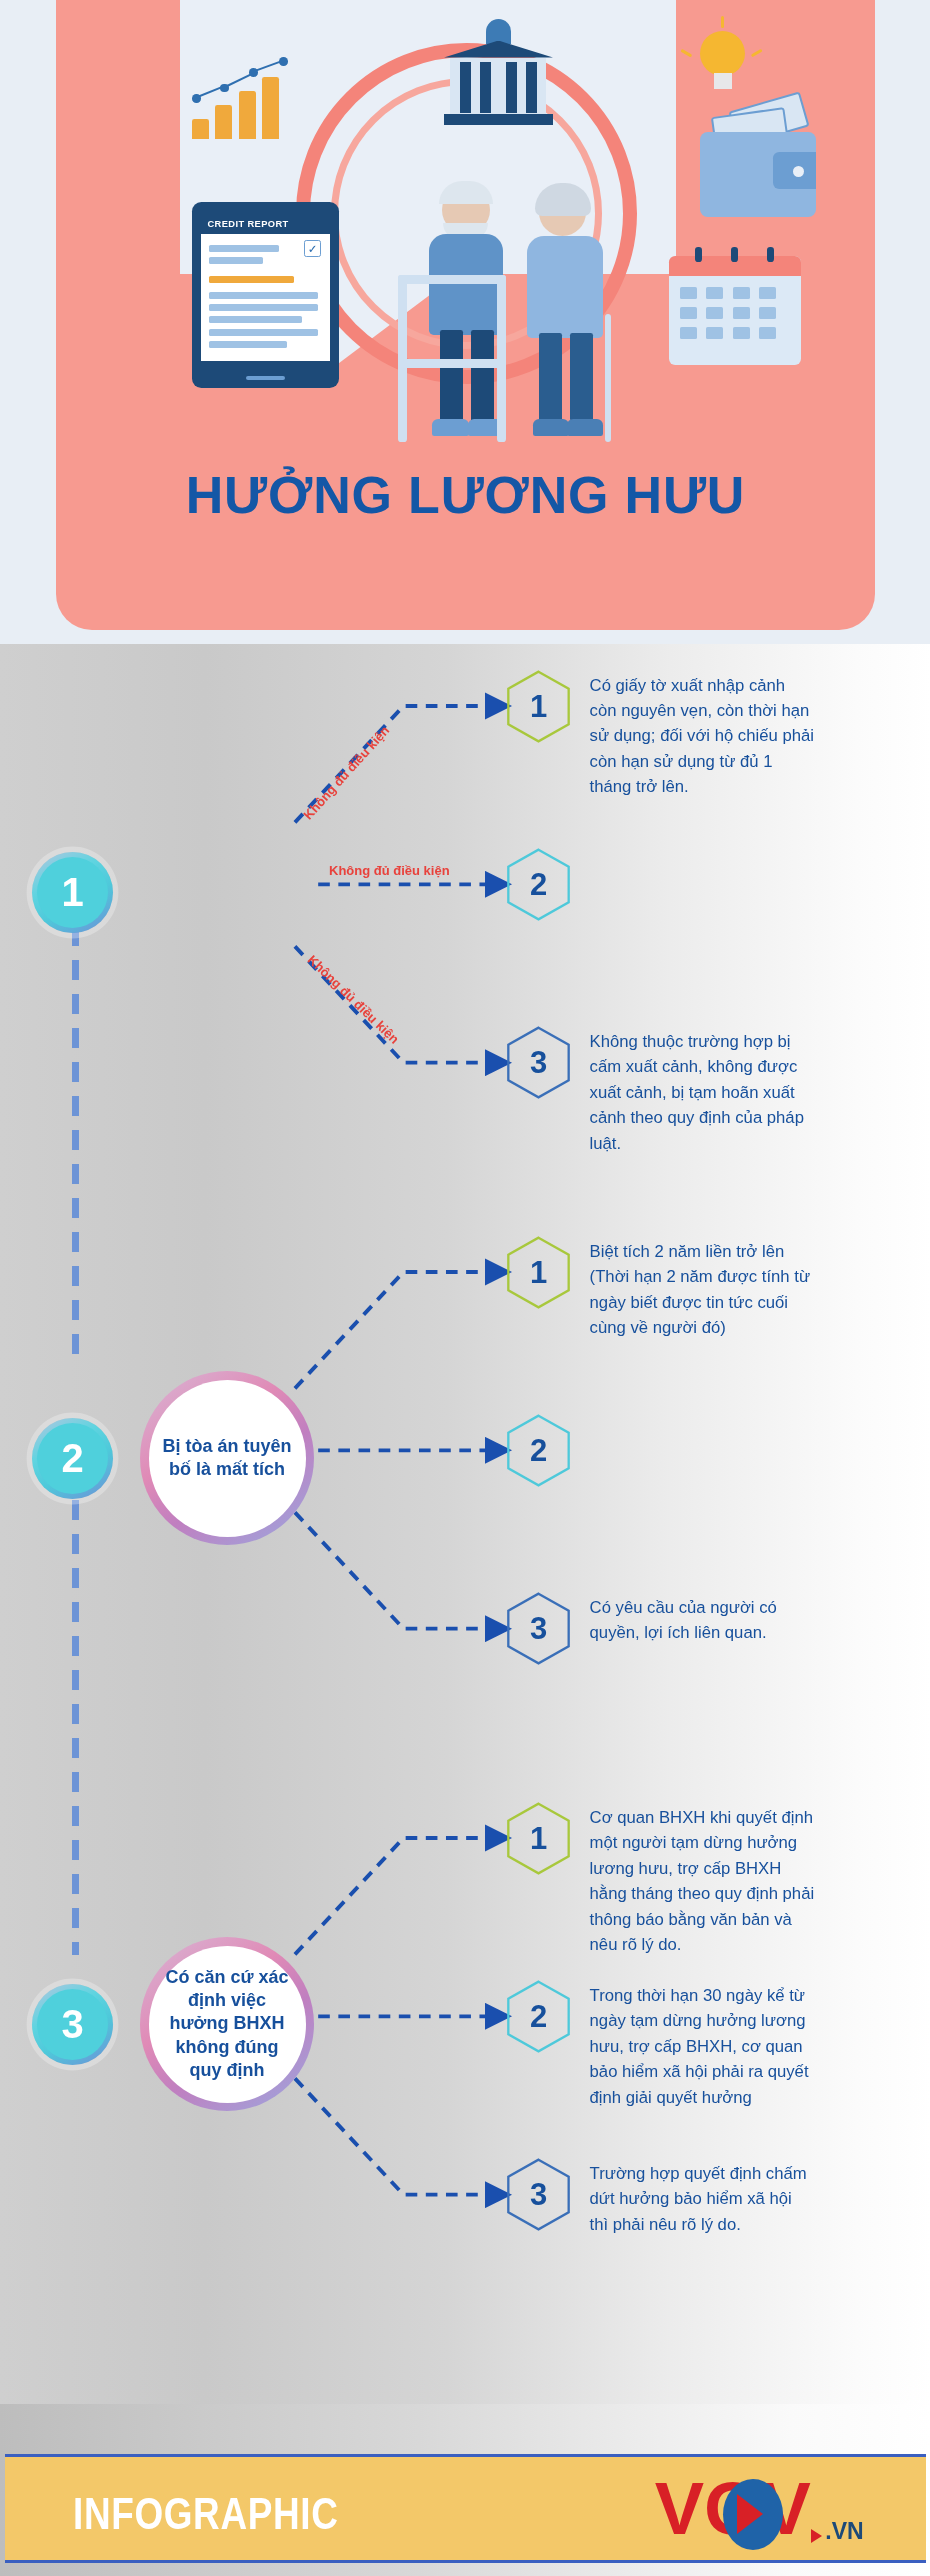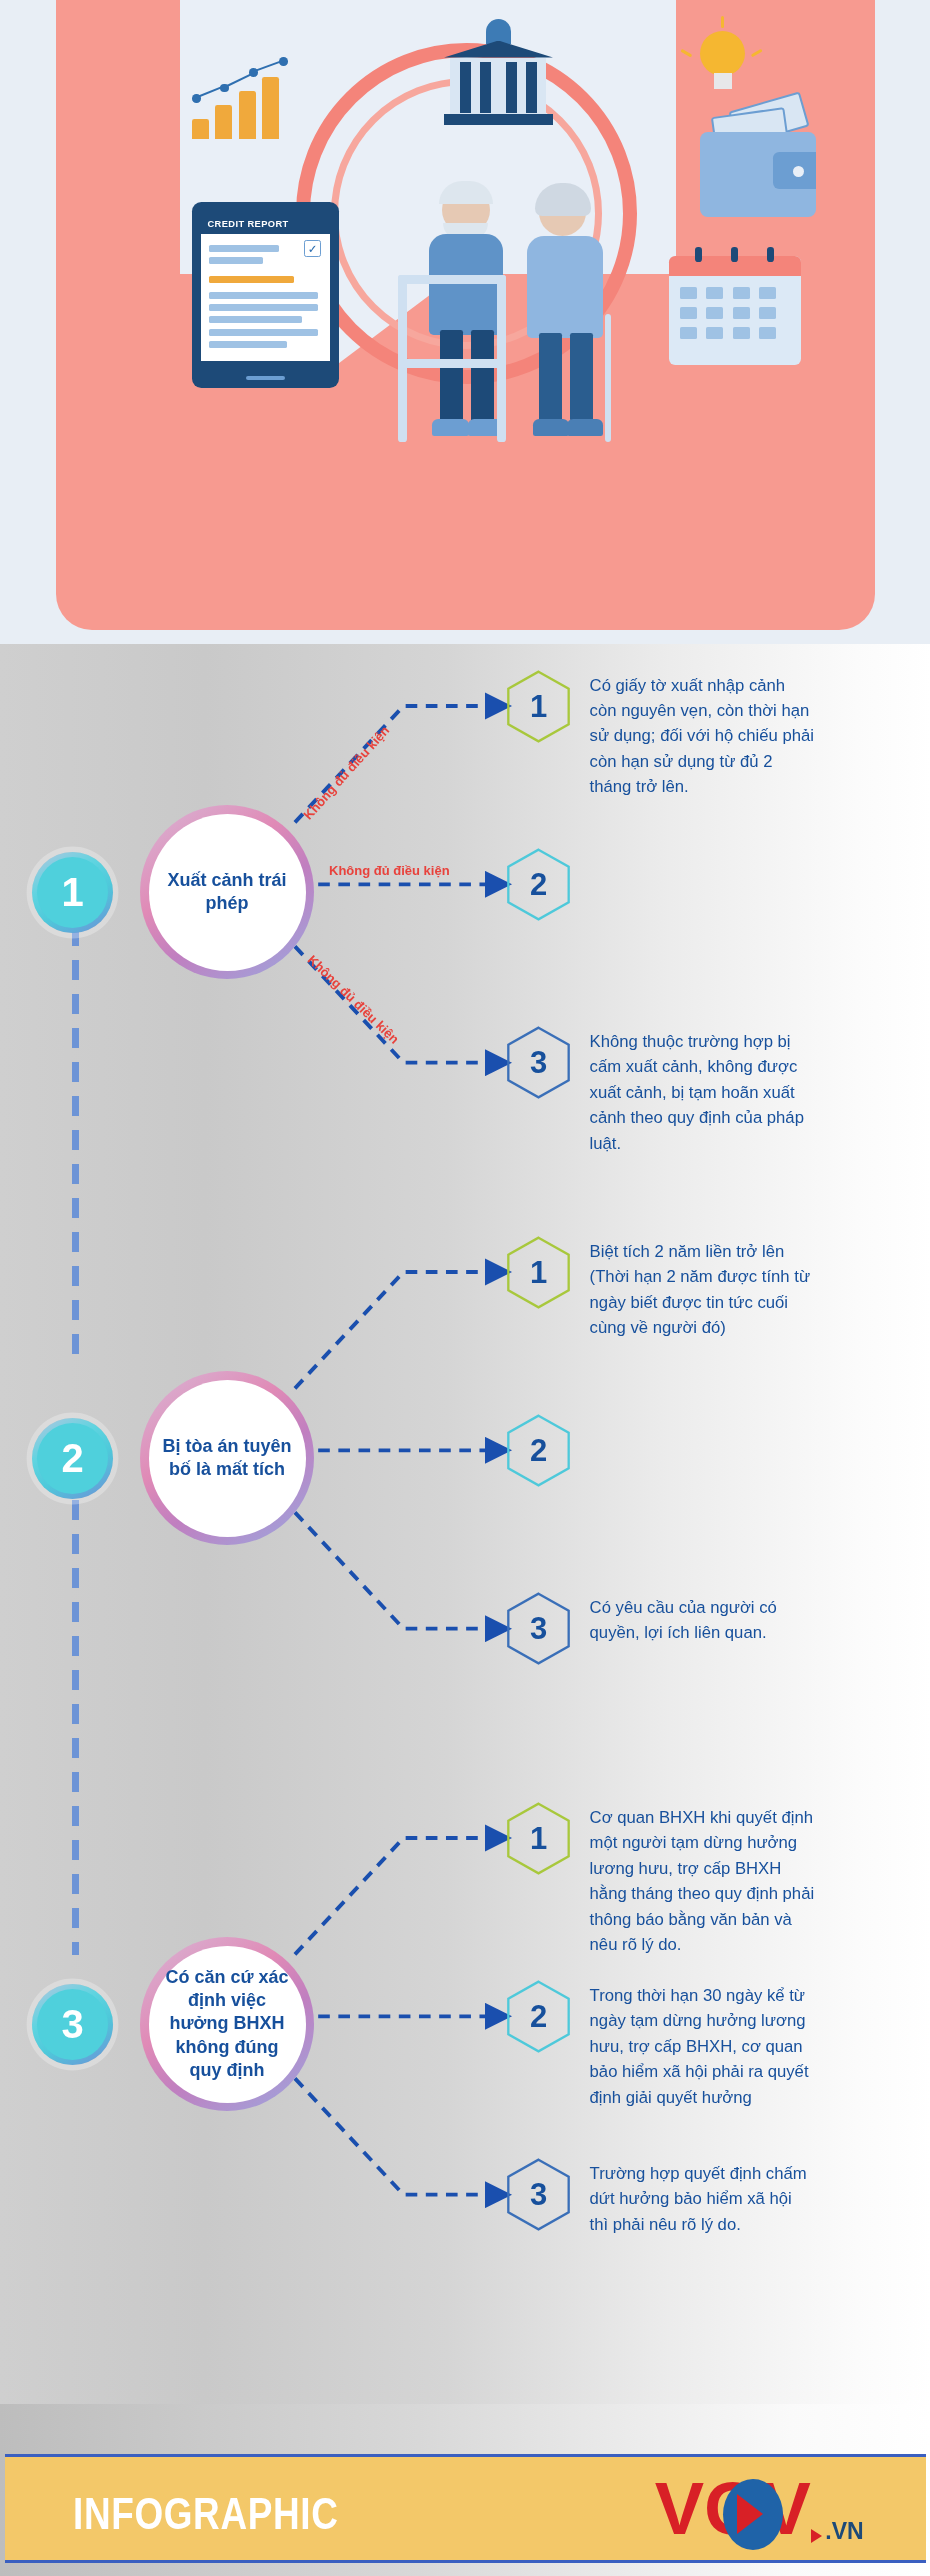--- a/index.html
+++ b/index.html
@@ -297,20 +297,21 @@
         <i style="left:0;top:0;width:8.5px;height:167px"></i>
         <i style="left:99px;top:0;width:8.5px;height:167px"></i>
         <i style="left:0;top:0;width:108px;height:9.3px"></i>
         <i style="left:0;top:84px;width:108px;height:8.5px"></i>
       </div>
       <div class="cane"></div>
     </div>
   </div>
 
   <div class="hero-title">
+    <div>HƯỞNG LƯƠNG HƯU</div>
   </div>
 </div>
 
 <div class="flow">
 
   <svg class="links" viewBox="0 0 1200 2270">
     <defs>
       <marker id="ar" markerWidth="7" markerHeight="7" refX="3" refY="3.5" orient="auto">
         <path d="M0,0 L7,3.5 L0,7 z" fill="#1a4fae"></path>
       </marker>
@@ -331,36 +332,33 @@
     </g>
   </svg>
 
   <div class="spine" style="top:248px;height:465px;"></div>
   <div class="spine" style="top:822px;height:489px;"></div>
 
   <div class="mainnode" style="left:32px;top:208px;">
     <div class="ring"></div>
     <div class="inner">1</div>
   </div>
-  <div class="labelcircle" style="left:140px;top:161px;">
-    <div class="face">Xuất cảnh trái phép</div>
-  </div>
 
   <div class="condition" style="left:306px;top:166px;transform:rotate(-48deg);">Không đủ điều kiện</div>
   <div class="condition" style="left:329px;top:219px;">Không đủ điều kiện</div>
   <div class="condition" style="left:310px;top:306px;transform:rotate(44deg);">Không đủ điều kiện</div>
 
   <div class="hexitem" style="left:506px;top:25.6px;">
     <div class="hex">
       <svg width="65" height="73" viewBox="0 0 84 94">
           <polygon points="42,2 81,24 81,70 42,92 3,70 3,24" fill="none" stroke="#a8c83c" stroke-width="3"></polygon>
         </svg>
       <span>1</span>
     </div>
-    <div class="hextext">Có giấy tờ xuất nhập cảnh còn nguyên vẹn, còn thời hạn sử dụng; đối với hộ chiếu phải còn hạn sử dụng từ đủ 2 tháng trở lên.</div>
+    <div class="hextext">Có giấy tờ xuất nhập cảnh còn nguyên vẹn, còn thời hạn sử dụng; đối với hộ chiếu phải còn hạn sử dụng từ đủ 1 tháng trở lên.</div>
   </div>
 
   <div class="hexitem" style="left:506px;top:204px;">
     <div class="hex">
       <svg width="65" height="73" viewBox="0 0 84 94">
           <polygon points="42,2 81,24 81,70 42,92 3,70 3,24" fill="none" stroke="#4ec9da" stroke-width="3"></polygon>
         </svg>
       <span>2</span>
     </div>
   </div>

